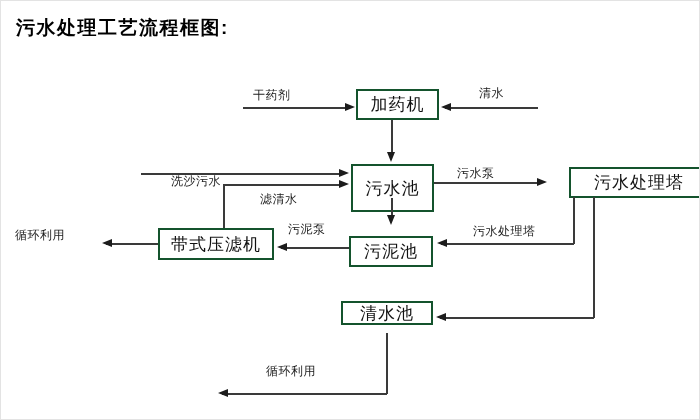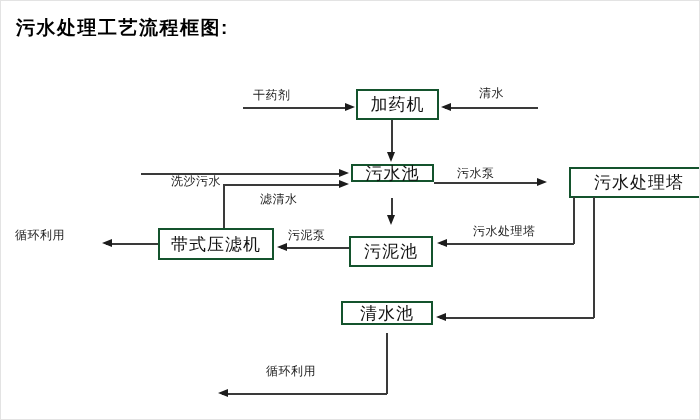--- a/index.html
+++ b/index.html
@@ -53,33 +53,33 @@
   .arr-d { border-left: 4.5px solid transparent; border-right: 4.5px solid transparent; border-top: 10px solid #1c1c1c; }
 </style>
 </head>
 <body>
 
 <div class="canvas">
 
   <h1 class="title">污水处理工艺流程框图:</h1>
 
   <div class="node" style="left:355px; top:88px;  width:83px;  height:31px;">加药机</div>
-  <div class="node" style="left:350px; top:163px; width:83px;  height:18px;">污水池</div>
+  <div class="node" style="left:350px; top:163px; width:83px;  height:48px;">污水池</div>
   <div class="node" style="left:568px; top:166px; width:140px; height:31px;">污水处理塔</div>
   <div class="node" style="left:348px; top:227px; width:84px;  height:31px;margin-top:8px;">污泥池</div>
   <div class="node" style="left:157px; top:227px; width:116px; height:32px;">带式压滤机</div>
   <div class="node" style="left:340px; top:300px; width:92px;  height:24px;">清水池</div>
 
   <div class="flabel" style="left:252px; top:86px;">干药剂</div>
   <div class="flabel" style="left:478px; top:84px;">清水</div>
   <div class="flabel" style="left:170px; top:152px;margin-top:20px;">洗沙污水</div>
   <div class="flabel" style="left:456px; top:164px;">污水泵</div>
   <div class="flabel" style="left:259px; top:190px;">滤清水</div>
   <div class="flabel" style="left:472px; top:222px;">污水处理塔</div>
-  <div class="flabel" style="left:287px; top:226px;">污泥泵</div>
+  <div class="flabel" style="left:287px; top:220px;">污泥泵</div>
   <div class="flabel" style="left:14px;  top:226px;">循环利用</div>
   <div class="flabel" style="left:265px; top:362px;">循环利用</div>
 
   <div class="hline" style="left:242px; top:106px; width:104px;"></div>
   <div class="hline" style="left:444px; top:106px; width:93px;"></div>
   <div class="hline" style="left:140px; top:172px; width:200px;"></div>
   <div class="hline" style="left:222px; top:183px; width:118px;"></div>
   <div class="hline" style="left:433px; top:181px; width:105px;"></div>
   <div class="hline" style="left:440px; top:242px; width:133px;"></div>
   <div class="hline" style="left:439px; top:316px; width:154px;"></div>

